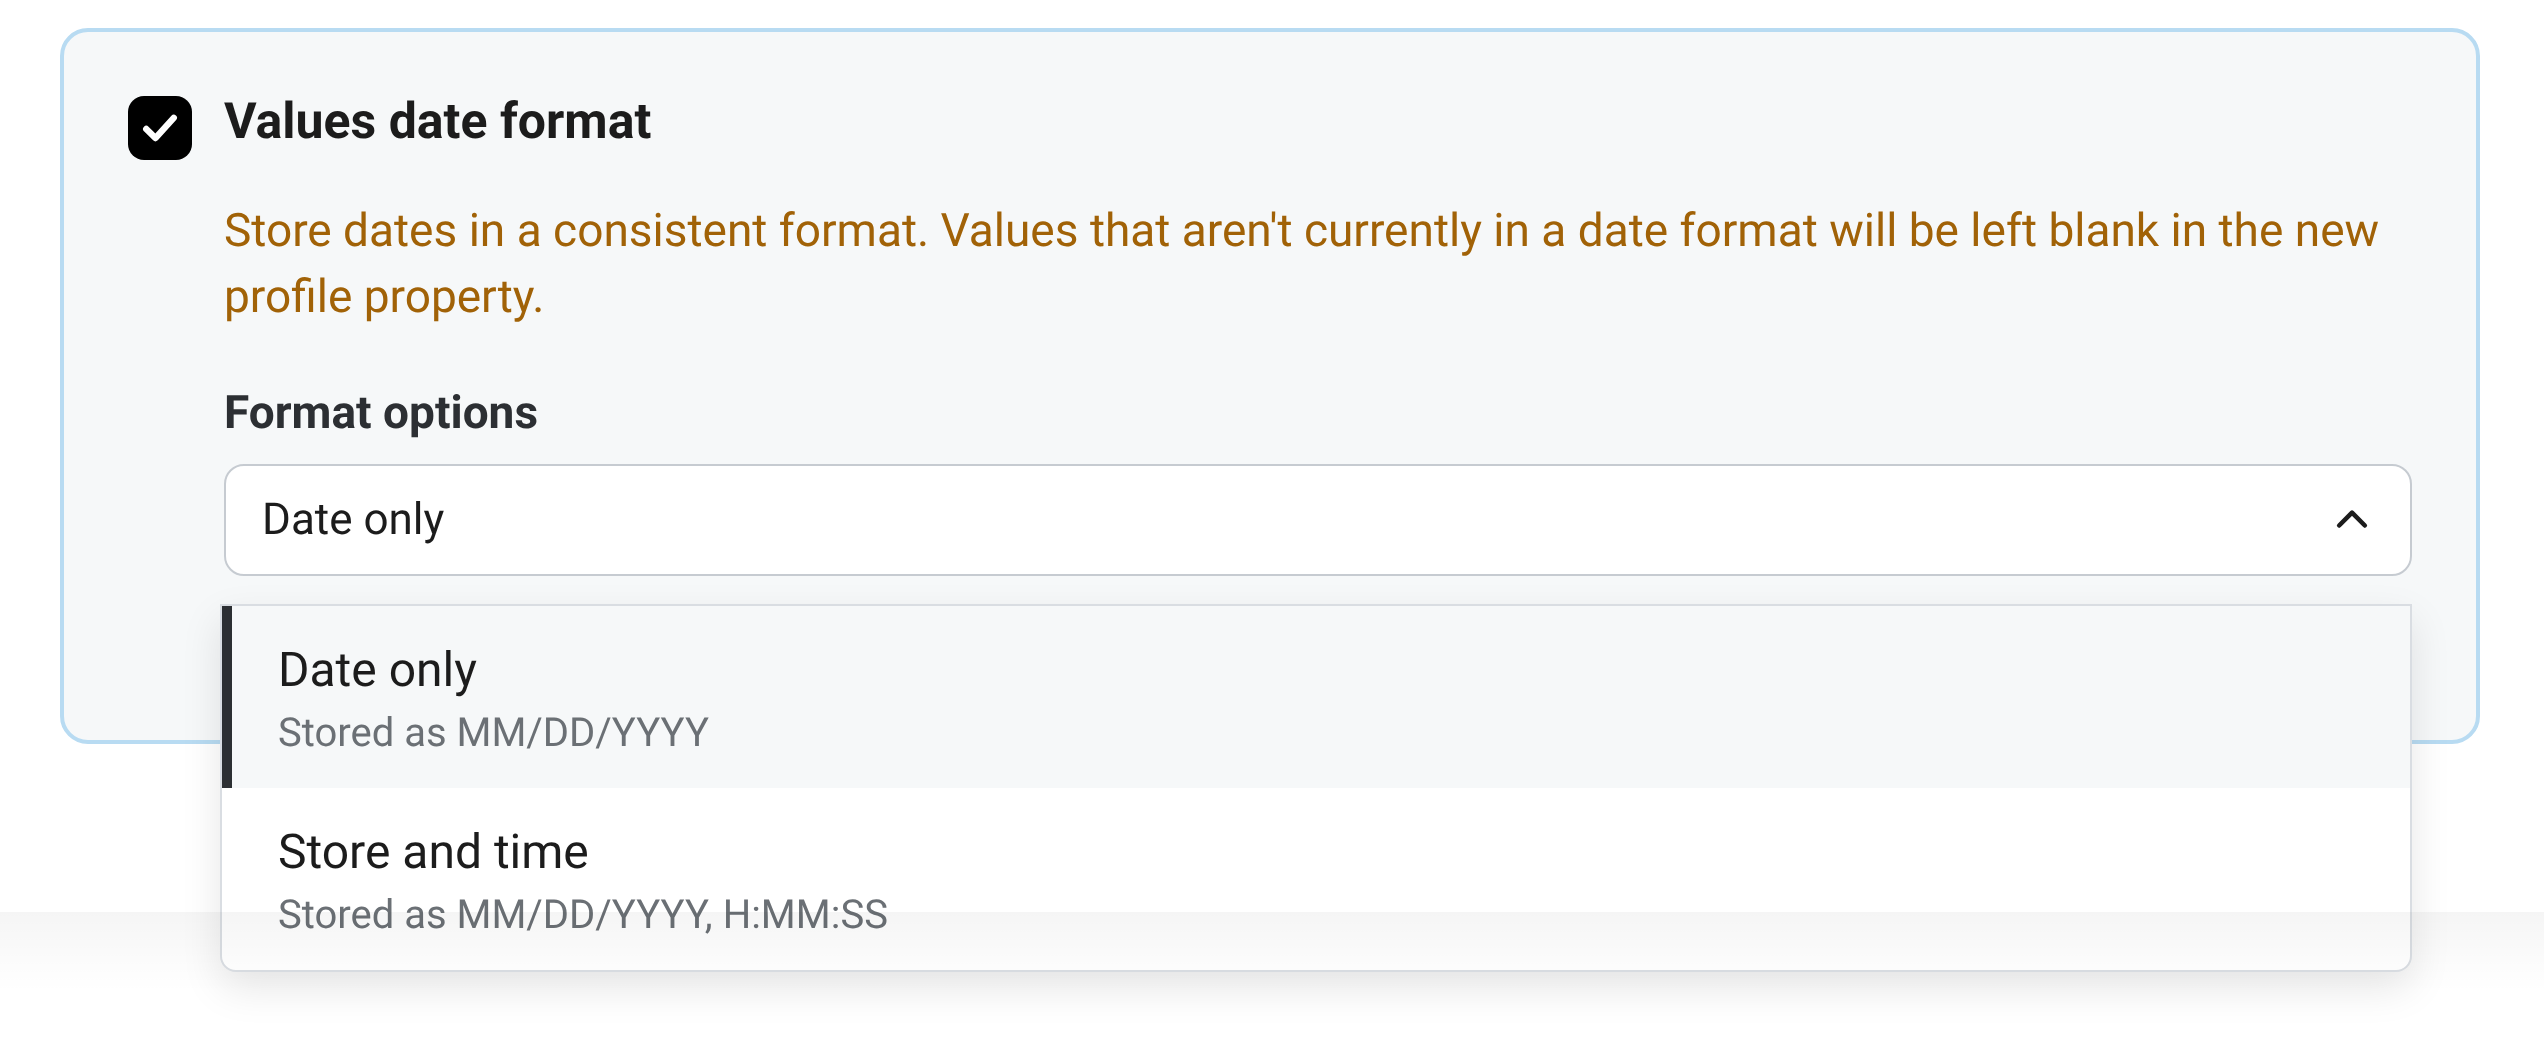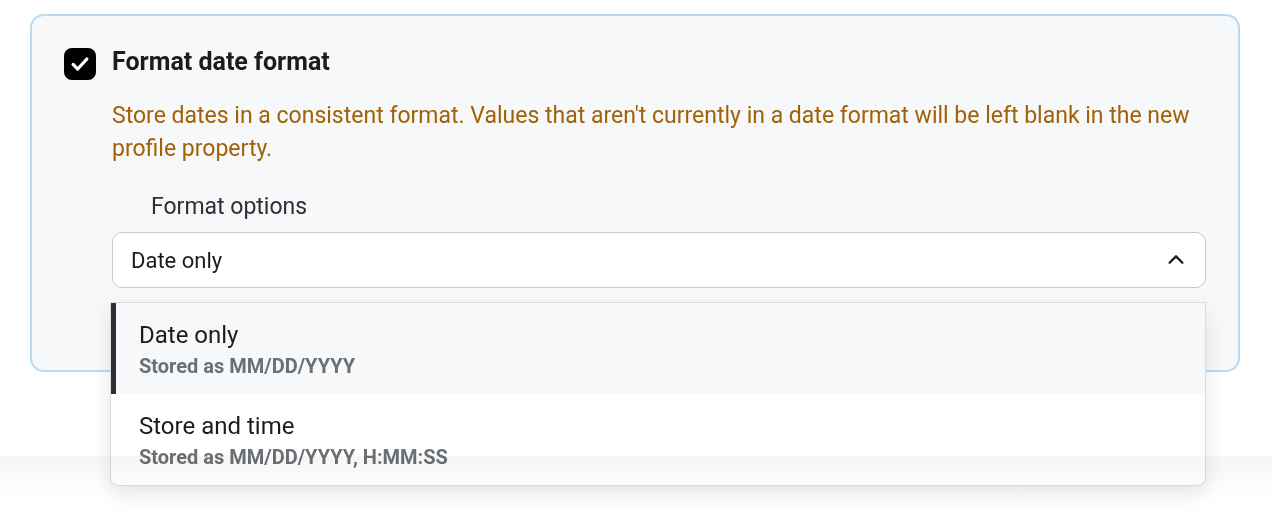--- a/index.html
+++ b/index.html
@@ -61,22 +61,21 @@
       font-size: 23px;
       color: #a16207;
       line-height: 1.45;
       margin-top: 20px;
       font-weight: 400;
     }
     .format-label {
       font-size: 23px;
       color: #2c2f33;
       margin-top: 28px;
-      font-weight: 400;
-      margin-left: 39px;
+      font-weight: 700;
     }
     .select-box {
       margin-top: 12px;
       background: #fff;
       border: 1px solid #c6cbd1;
       border-radius: 10px;
       height: 56px;
       display: flex;
       align-items: center;
       justify-content: space-between;
@@ -125,21 +124,21 @@
     .option-title {
       font-size: 24px;
       color: #1c1c1c;
       font-weight: 400;
       line-height: 1.2;
     }
     .option-sub {
       font-size: 20px;
       color: #6b7075;
       margin-top: 4px;
-      font-weight: 700;
+      font-weight: 400;
     }
     .bottom-shadow {
       position: absolute;
       left: 0;
       right: 0;
       top: 456px;
       height: 40px;
       background: linear-gradient(to bottom, rgba(0,0,0,0.04), rgba(0,0,0,0));
       pointer-events: none;
     }
@@ -148,21 +147,21 @@
 <body>
 
 <div class="panel">
   <div class="row-top">
     <div class="checkbox">
       <svg viewBox="0 0 24 24" fill="none" stroke="#fff" stroke-width="3.5" stroke-linecap="round" stroke-linejoin="round">
         <polyline points="4.5 12.5 9.5 17.5 19.5 6.5"></polyline>
       </svg>
     </div>
     <div class="content-col">
-      <div class="title">Format date format</div>
+      <div class="title">Values date format</div>
       <div class="description">Store dates in a consistent format. Values that aren't currently in a date format will be left blank in the new profile property.</div>
       <div class="format-label">Format options</div>
       <div class="select-box">
         <span class="select-value">Date only</span>
         <span class="chevron">
           <svg viewBox="0 0 24 24" fill="none" stroke="#1c1c1c" stroke-width="2.5" stroke-linecap="round" stroke-linejoin="round">
             <polyline points="5 15 12 8 19 15"></polyline>
           </svg>
         </span>
       </div>

